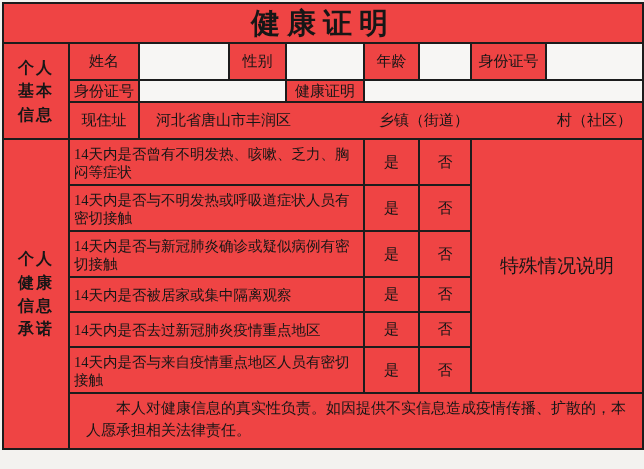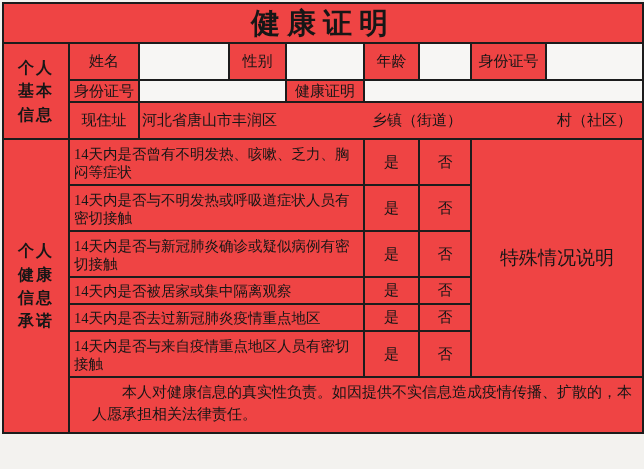--- a/index.html
+++ b/index.html
@@ -36,34 +36,34 @@
   }
   
   td.section-cell { font-weight: bold; font-size: 16px; padding: 2px 12px; }
   .section-line { line-height: 1.45; letter-spacing: 2px; }
   
   tr.r-name  td { height: 37px; }
   tr.r-id    td { height: 22px; }
   tr.r-addr  td { height: 37px; }
   td.blank-cell { background: #f7f6f4; }
   
-  td.addr-cell { padding: 0 10px 0 2px; border-radius: 16px; }
+  td.addr-cell { padding: 0 10px 0 16px; border-radius: 16px; }
   .addr-flex {
     display: flex; align-items: center; justify-content: space-between;
     width: 100%; font-size: 15px;
   }
   
   td.q-cell { text-align: left; padding: 2px 4px 0 4px; font-size: 14.5px; }
   tr.q2line td { height: 46px; }
-  tr.q1line td { height: 27px; }
+  tr.q1line td { height: 35px; }
   td.opt-cell { font-size: 15px; }
   td.special-cell { font-size: 19px; }
   
   tr.r-stmt td { height: 54px; }
-  td.stmt-cell { text-align: left; padding: 4px 8px 6px 22px; }
+  td.stmt-cell { text-align: left; padding: 4px 8px 6px 16px; }
   .stmt-text { text-indent: 2em; font-size: 15px; line-height: 1.45; }
 </style>
 </head>
 <body>
 
 <div class="page">
   <table class="form">
     <colgroup>
       <col style="width:66px">
         <col style="width:70px">

